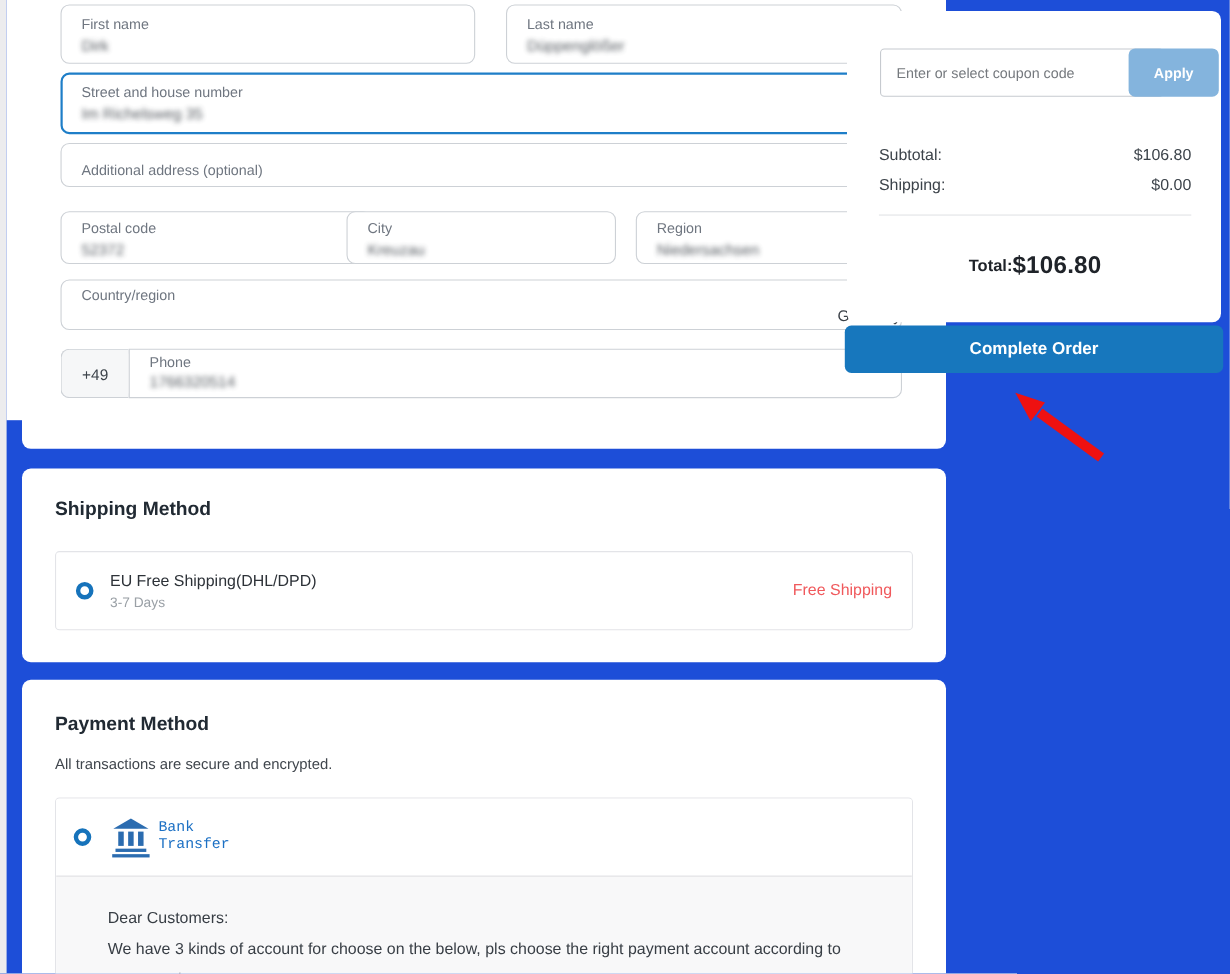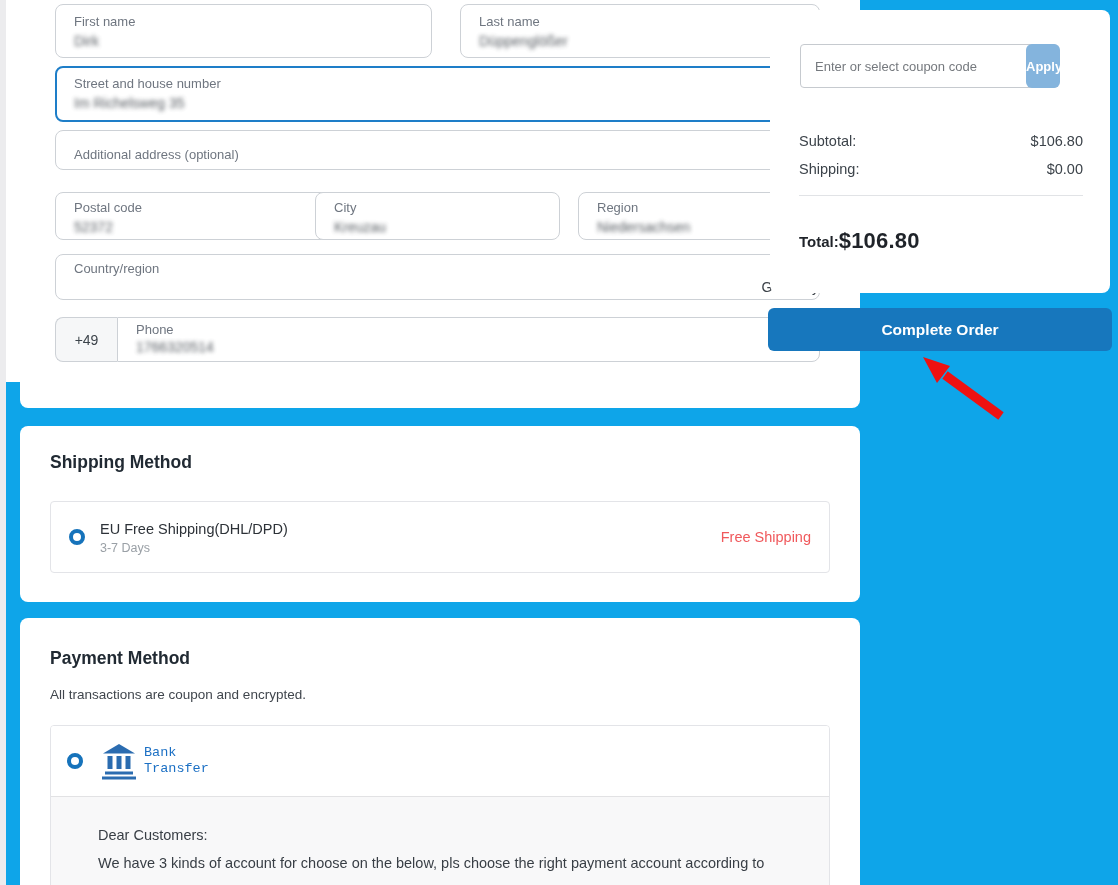--- a/index.html
+++ b/index.html
@@ -1,20 +1,20 @@
 <!DOCTYPE html>
 <html><head>
 <meta charset="utf-8">
 <style>
   * { margin:0; padding:0; box-sizing:border-box; }
   html,body { background:#e9e9eb; }
   body { font-family:"Liberation Sans","DejaVu Sans",sans-serif; }
   .page {
     position:relative; width:1118px; height:885px; margin:0 auto;
-    background:#0ea5e9; overflow:hidden;
+    background:#1d4ed8; overflow:hidden;
   }
   .left-strip { position:absolute; left:0; top:0; width:6px; height:885px; background:#ececee; }
   .left-gutter { position:absolute; left:6px; top:0; width:14px; height:382px; background:#ffffff; }
 
   .card { position:absolute; background:#fff; border-radius:8px; }
   .form-card { left:20px; top:-28px; width:840px; height:436px; z-index:1; }
   .summary-card { left:770px; top:10px; width:340px; height:283px; z-index:3; }
   .shipping-card { left:20px; top:426px; width:840px; height:176px; z-index:1; }
   .payment-card { left:20px; top:618px; width:840px; height:320px; z-index:1; }
 
@@ -35,38 +35,38 @@
   .phone-box { border-radius:0 8px 8px 0; }
 
   
   .coupon-select {
     position:absolute; left:30px; top:34px; width:258px; height:44px;
     border:1px solid #c6cacf; border-radius:4px; background:#fff;
     display:flex; align-items:center; padding:0 12px 0 14px; cursor:pointer;
   }
   .coupon-ph { font-size:13px; color:#75797e; flex:1; white-space:nowrap; overflow:hidden; }
   .apply-btn {
-    position:absolute; left:256px; top:34px; width:34px; height:44px;
+    position:absolute; left:256px; top:34px; width:82px; height:44px;
     background:#84b4dd; border:none; border-radius:6px; color:#fff;
     font-weight:bold; font-size:13px; cursor:pointer; font-family:inherit;
   }
   .sum-row {
     position:absolute; left:29px; width:284px; display:flex; justify-content:space-between;
     font-size:14.5px; color:#3c434a;
   }
   .sum-divider { position:absolute; left:29px; top:185px; width:284px; height:1px; background:#e1e3e6; }
   .total-row {
     position:absolute; left:29px; top:218px; width:284px; display:flex;
-    justify-content:flex-start; align-items:center;
+    justify-content:center; align-items:center;
   }
   .total-label { font-size:15px; font-weight:bold; color:#1f2329; }
   .total-value { font-size:22px; font-weight:bold; color:#1f2329; letter-spacing:.2px; }
 
   .complete-btn {
-    position:absolute; left:768px; top:308px; width:344px; height:43px; z-index:4;
+    position:absolute; left:768px; top:296px; width:344px; height:43px; z-index:4;
     background:#1777bd; color:#fff; border:none; border-radius:6px;
     font-size:15.5px; font-weight:bold; cursor:pointer; font-family:inherit;
   }
   .arrow-svg { position:absolute; left:898px; top:343px; z-index:5; pointer-events:none; }
 
   
   .section-title { position:absolute; left:30px; font-size:17.5px; font-weight:600; color:#212a33; }
   .option-box {
     position:absolute; left:30px; width:780px; border:1px solid #e3e4e8; border-radius:4px;
     background:#fff;
@@ -186,21 +186,21 @@
       <div class="ship-texts">
         <div class="ship-name">EU Free Shipping(DHL/DPD)</div>
         <div class="ship-days">3-7 Days</div>
       </div>
       <span class="ship-price">Free Shipping</span>
     </div>
   </div>
 
   <div class="card payment-card">
     <div class="section-title" style="top:30px;">Payment Method</div>
-    <div class="secure-note">All transactions are coupon and encrypted.</div>
+    <div class="secure-note">All transactions are secure and encrypted.</div>
 
     <div class="option-box pay-option">
       <div class="pay-head">
         <span class="radio"></span>
         <svg class="bank-icon" width="36" height="37" viewBox="0 0 36 37">
           <g fill="#2b6cb0">
             <path d="M18 1 L34 10.5 H2 Z"></path>
             <rect x="6.5" y="13" width="5" height="13"></rect>
             <rect x="15.5" y="13" width="5" height="13"></rect>
             <rect x="24.5" y="13" width="5" height="13"></rect>

